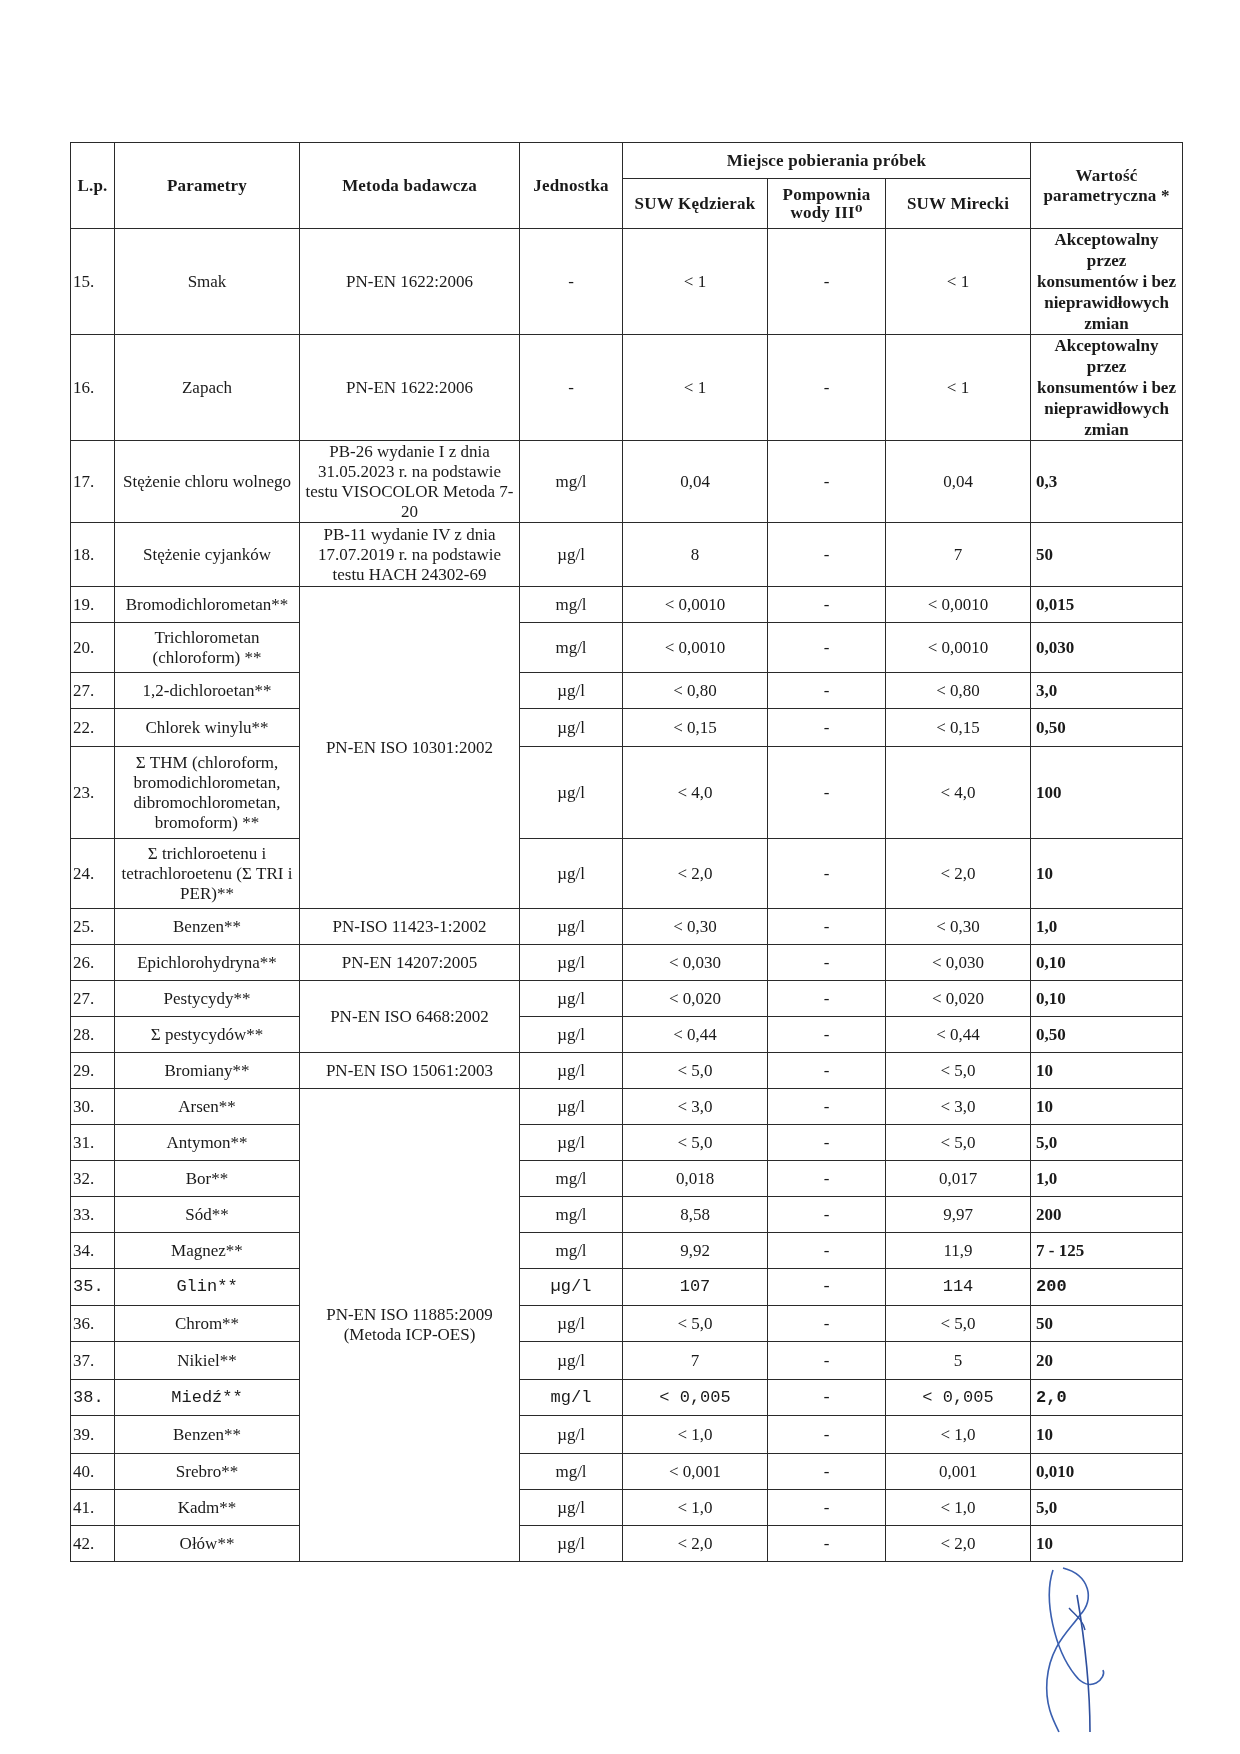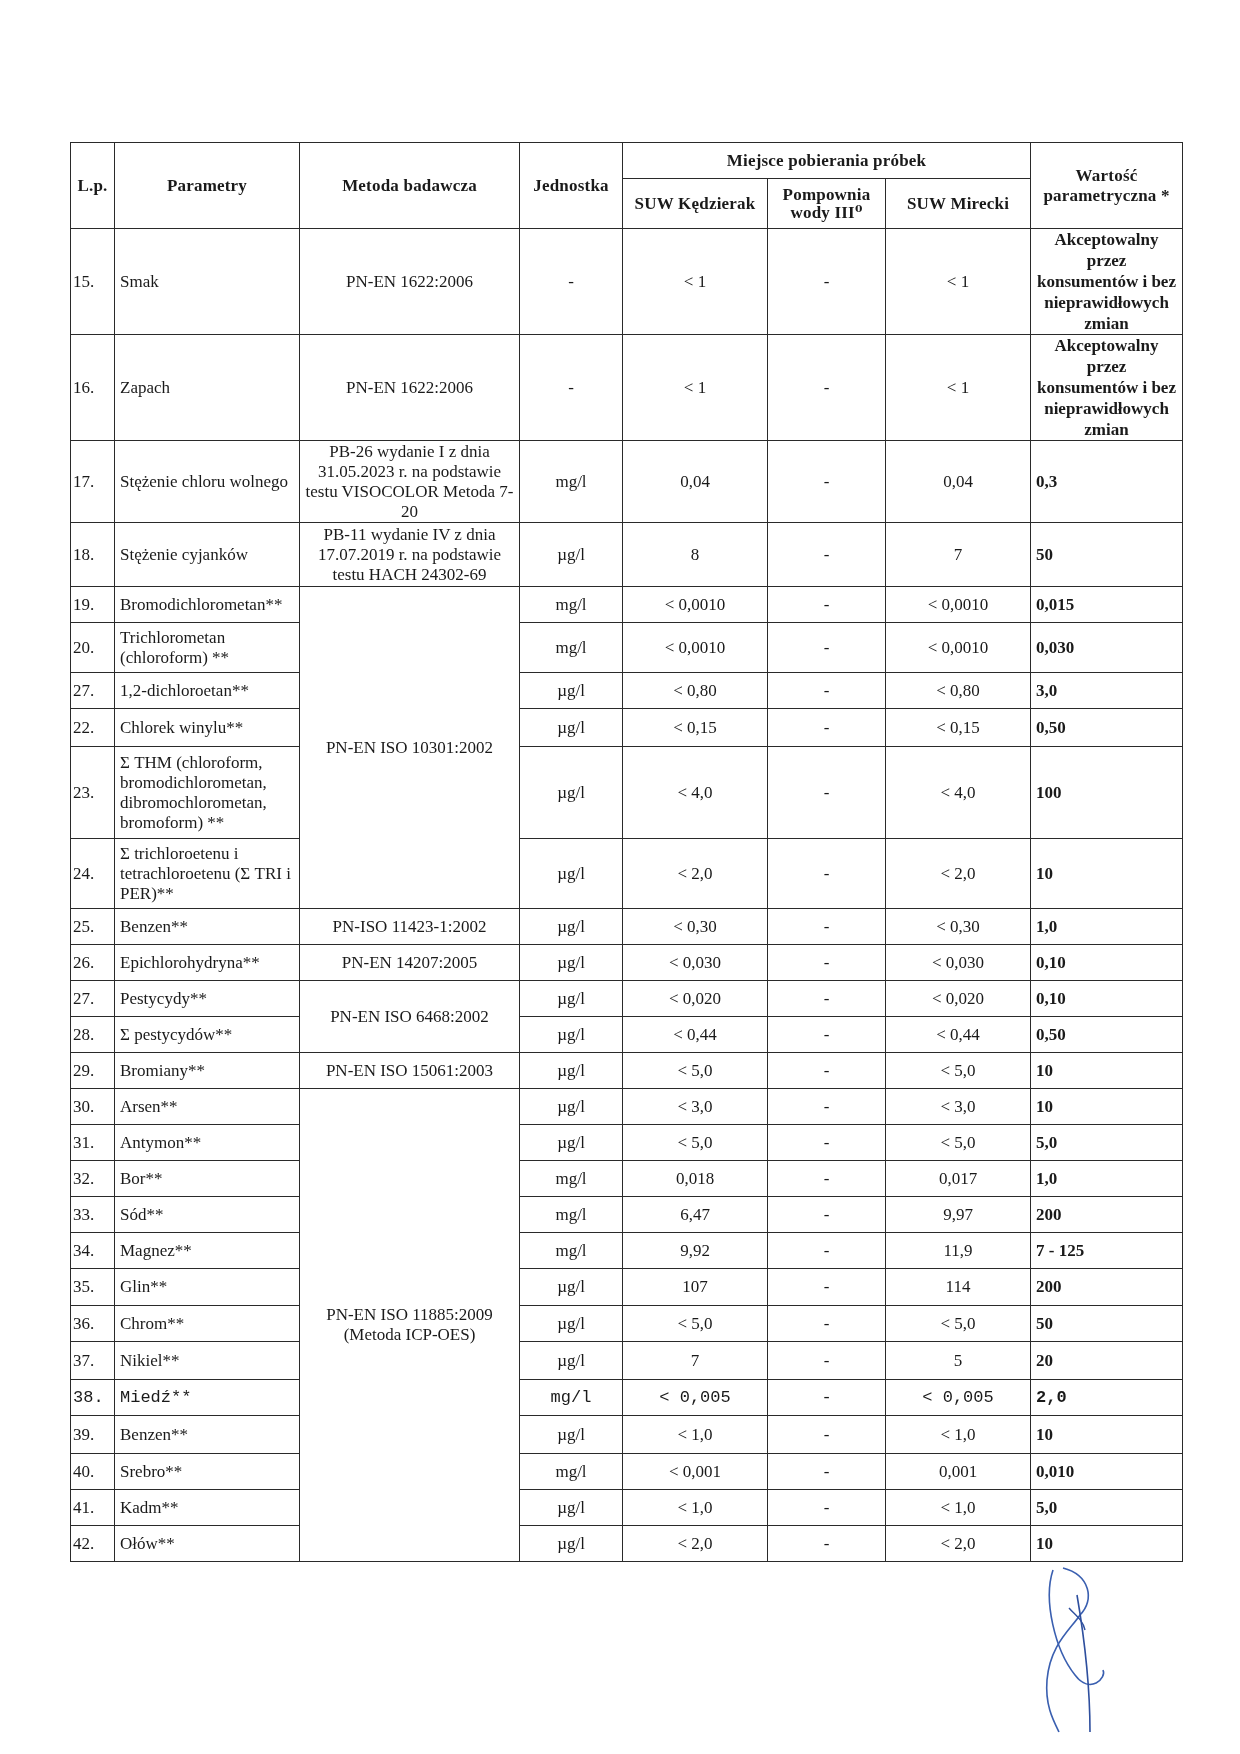--- a/index.html
+++ b/index.html
@@ -4,21 +4,21 @@
 <style>
   html, body { margin: 0; padding: 0; background: #ffffff; }
   body { width: 1240px; height: 1754px; position: relative; font-family: "Liberation Serif", "DejaVu Serif", serif; color: #1a1a1a; }
   #doc-table {
     position: absolute; left: 70px; top: 142px; width: 1112px;
     border-collapse: collapse; table-layout: fixed; font-size: 17px;
   }
   #doc-table td, #doc-table th { border: 1.5px solid #2a2a2a; padding: 0 5px; line-height: 20px; }
   #doc-table th { font-weight: bold; text-align: center; font-size: 17px; letter-spacing: 0.2px; }
   .c-lp { text-align: left; padding-left: 2px !important; }
-  .c-param { text-align: left; }
+  .c-param { text-align: center; }
   .c-method { text-align: center; }
   .c-center { text-align: center; }
   .c-limit { text-align: left; font-weight: bold; }
   .c-limit-text { text-align: center; font-weight: bold; line-height: 21px !important; }
   #signature { position: absolute; left: 1035px; top: 1560px; width: 90px; height: 180px; }
 </style>
 </head>
 <body>
 
 <table id="doc-table">
@@ -223,35 +223,35 @@
         <td class="c-center">mg/l</td>
         <td class="c-center">0,018</td>
         <td class="c-center">-</td>
         <td class="c-center">0,017</td>
         <td class="c-limit">1,0</td>
       </tr>
       <tr style="height: 36px;">
         <td class="c-lp">33.</td>
         <td class="c-param">Sód**</td>
         <td class="c-center">mg/l</td>
-        <td class="c-center">6,47</td>
+        <td class="c-center">8,58</td>
         <td class="c-center">-</td>
         <td class="c-center">9,97</td>
         <td class="c-limit">200</td>
       </tr>
       <tr style="height: 36px;">
         <td class="c-lp">34.</td>
         <td class="c-param">Magnez**</td>
         <td class="c-center">mg/l</td>
         <td class="c-center">9,92</td>
         <td class="c-center">-</td>
         <td class="c-center">11,9</td>
         <td class="c-limit">7 - 125</td>
       </tr>
-      <tr style="height: 37px;">
+      <tr style="height: 37px; font-family: Liberation Mono, monospace;">
         <td class="c-lp">35.</td>
         <td class="c-param">Glin**</td>
         <td class="c-center">µg/l</td>
         <td class="c-center">107</td>
         <td class="c-center">-</td>
         <td class="c-center">114</td>
         <td class="c-limit">200</td>
       </tr>
       <tr style="height: 36px;">
         <td class="c-lp">36.</td>

